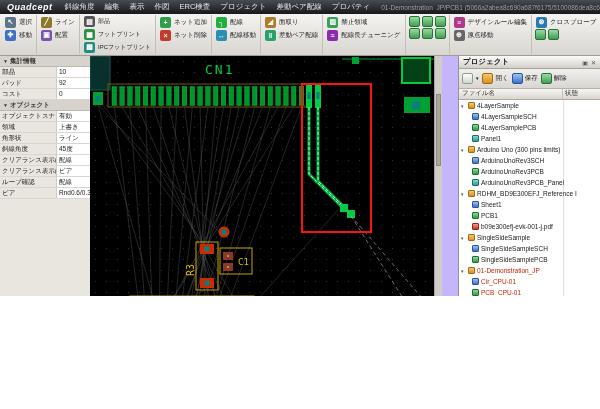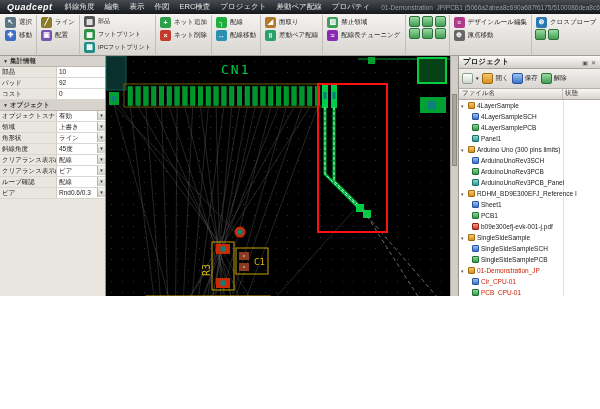--- a/index.html
+++ b/index.html
@@ -32,21 +32,21 @@
 .prow{display:flex;height:11px;border-bottom:1px solid #dad6cf;background:#fff;font-size:6.5px}
 .plab{width:57px;background:#e9e6e0;border-right:1px solid #d0ccc5;padding:1px 2px;white-space:nowrap;overflow:hidden}
 .pval{flex:1;position:relative;padding:1px 2px;white-space:nowrap;overflow:hidden}
 .pval .dd{position:absolute;right:0;top:0;width:8px;height:9px;background:linear-gradient(#f6f5f2,#cfccc6);border-left:1px solid #b5b1aa;font-size:4.5px;line-height:9px;text-align:center;color:#333}
 #ltabs{position:absolute;bottom:0;left:0;width:100%;height:13px;display:flex;background:#c6c2bb;border-top:1px solid #a8a49d}
 .ltab{flex:1;display:flex;align-items:center;justify-content:center;gap:2px;font-size:6px;border-right:1px solid #a8a49d;background:#cfccc5;color:#333;white-space:nowrap;overflow:hidden}
 .ltab.active{background:#f3f1ed;font-weight:bold}
 .ltab .dot{width:5px;height:5px;border-radius:1px}
 .d-org{background:#e09a2a}.d-grn{background:#3f9e52}.d-blu{background:#3f6fc4}
 
-#canvas{position:absolute;top:56px;left:106px;width:352px;height:312px;background:#000}
+#canvas{position:absolute;top:56px;left:90px;width:352px;height:312px;background:#000}
 #vscroll{position:absolute;right:0;top:0;width:8px;height:304px;background:#d0cdc7;border-left:1px solid #a8a49d}
 #vthumb{position:absolute;left:1px;top:38px;width:5px;height:72px;background:#aaa79f;border:1px solid #8c8880}
 #hscroll{position:absolute;left:0;bottom:0;width:344px;height:8px;background:#d0cdc7;border-top:1px solid #a8a49d}
 #hthumb{position:absolute;top:1px;left:118px;width:92px;height:5px;background:#aaa79f;border:1px solid #8c8880}
 #corner{position:absolute;right:0;bottom:0;width:8px;height:8px;background:#d0cdc7}
 
 #right{position:absolute;top:56px;left:458px;width:142px;height:312px;background:#e9e6e0;border-left:1px solid #97938b}
 #ptb{height:20px;display:flex;align-items:center;gap:3px;padding:0 3px;background:linear-gradient(#f0efec,#d9d6d1);border-bottom:1px solid #b5b1aa;font-size:6.5px}
 .ptb-btn{display:flex;align-items:center;gap:2px}
 .pt{width:11px;height:11px;border-radius:2px}

